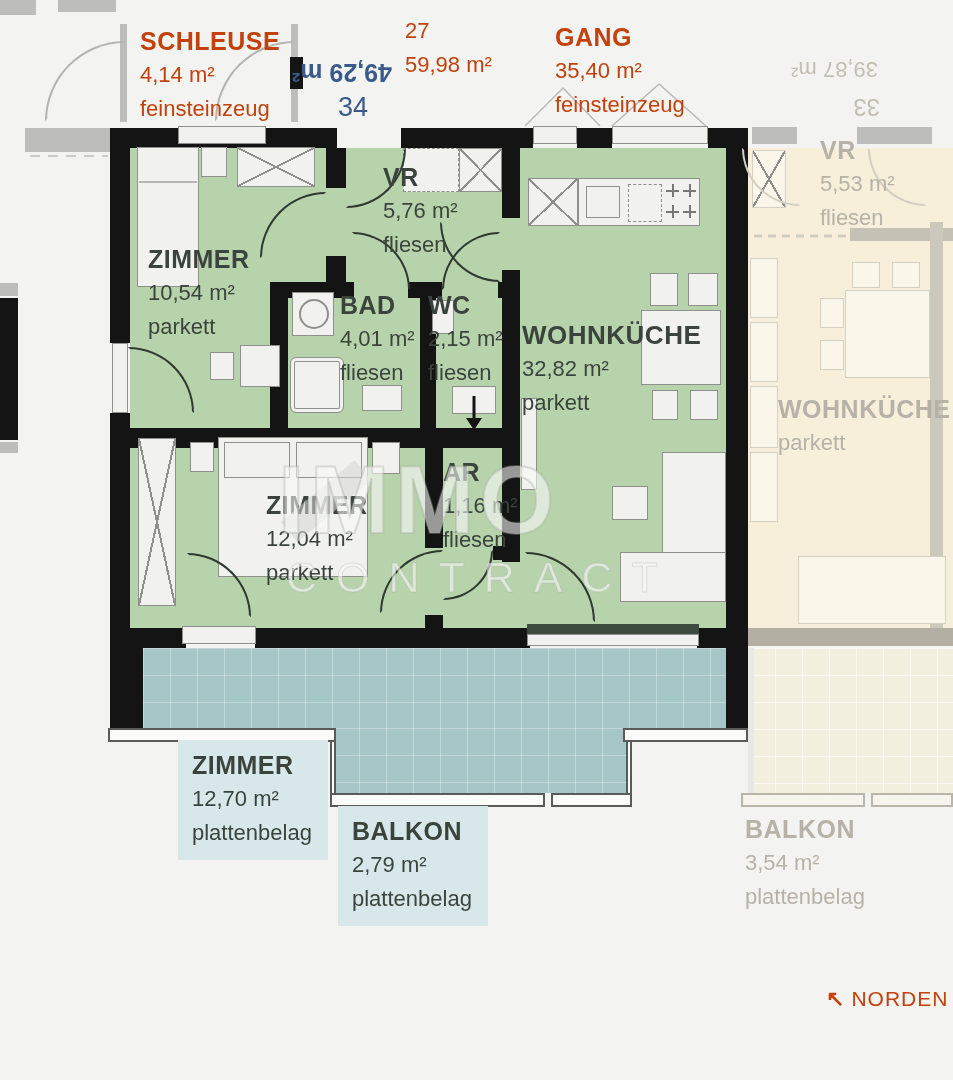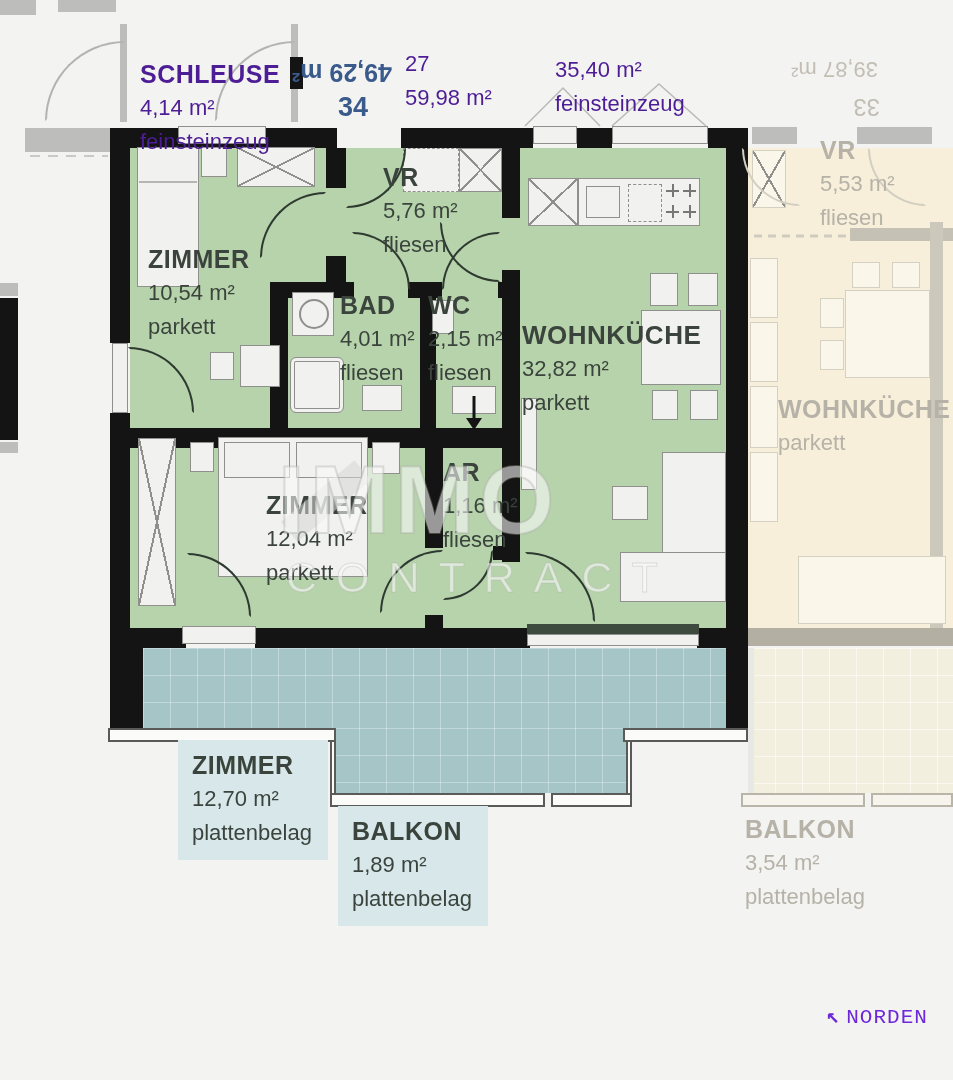--- a/index.html
+++ b/index.html
@@ -30,38 +30,38 @@
   .arc.tl{border-top:2px solid;border-left:2px solid;border-top-left-radius:100%;}
   .arc.tr{border-top:2px solid;border-right:2px solid;border-top-right-radius:100%;}
   .arc.bl{border-bottom:2px solid;border-left:2px solid;border-bottom-left-radius:100%;}
   .arc.br{border-bottom:2px solid;border-right:2px solid;border-bottom-right-radius:100%;}
   .c-dark{color:#2e3a30;}
   .c-gray{color:#b3b3b1;}
   .c-fade{color:#d2cec2;}
   .rlabel{position:absolute;color:#3a443c;line-height:34px;white-space:nowrap;z-index:30;}
   .rlabel .nm{display:block;font-weight:bold;font-size:25px;letter-spacing:.5px;}
   .rlabel .ar,.rlabel .fl{display:block;font-size:22px;}
-  .glabel{color:#4c1d95;margin-top:33px;}
+  .glabel{color:#c2410c;}
   .glabel .nm{font-weight:bold;}
   .nlabel{color:#b6b2a8;}
   .bluebox{background:#d7e7ea;padding:8px 16px 10px 14px;}
   .rot180{transform:rotate(180deg);}
   .burner{position:absolute;width:13px;height:13px;
      background-image:linear-gradient(#777 2px,transparent 2px),linear-gradient(90deg,#777 2px,transparent 2px);
      background-size:100% 2px,2px 100%;background-position:center center;background-repeat:no-repeat;}
   svg.overlay{position:absolute;left:0;top:0;z-index:22;pointer-events:none;}
   #watermark{position:absolute;left:278px;top:452px;z-index:40;pointer-events:none;
      color:rgba(250,250,250,.58);-webkit-text-stroke:2px rgba(165,165,163,.35);}
   #watermark .wm1{font-size:96px;font-weight:bold;letter-spacing:5px;line-height:96px;}
   #watermark .wm2{font-size:43px;font-weight:normal;letter-spacing:19px;line-height:46px;
      -webkit-text-stroke:1px rgba(165,165,163,.30);margin-top:6px;margin-left:8px;}
   #wm-arrow{position:absolute;left:278px;top:488px;width:96px;height:26px;z-index:40;
      background:rgba(214,214,212,.55);transform:rotate(-40deg);pointer-events:none;}
-  #norden{position:absolute;left:826px;top:986px;z-index:30;color:#6d28d9;
-     font-family:Liberation Mono, monospace;font-size:21px;letter-spacing:1px;white-space:nowrap;margin-top:17px;}
+  #norden{position:absolute;left:826px;top:986px;z-index:30;color:#c2410c;
+     font-family:Liberation Sans, sans-serif;font-size:21px;letter-spacing:1px;white-space:nowrap;}
   #norden .na{font-size:22px;font-weight:bold;margin-right:6px;}
   .z5{z-index:5}.z10{z-index:10}.z15{z-index:15}.z20{z-index:20}
 </style>
 </head>
 <body>
 
 <div id="stage">
 
   <div class="gwall" style="left:0;top:0;width:36px;height:15px"></div>
   <div class="gwall" style="left:58px;top:0;width:58px;height:12px"></div>
@@ -221,25 +221,26 @@
   <div class="rlabel glabel" style="left:140px;top:24px">
     <span class="nm">SCHLEUSE</span>
     <span class="ar">4,14 m²</span>
     <span class="fl">feinsteinzeug</span>
   </div>
   <div class="rlabel glabel" style="left:405px;top:14px">
     <span class="ar">27</span>
     <span class="ar">59,98 m²</span>
   </div>
   <div class="rlabel glabel" style="left:555px;top:20px">
+    <span class="nm">GANG</span>
     <span class="ar">35,40 m²</span>
     <span class="fl">feinsteinzeug</span>
   </div>
   <div class="rlabel rot180" style="left:296px;top:56px;width:96px;color:#3a5a8c;font-weight:bold;font-size:25px">49,29 m²</div>
-  <div class="rlabel" style="left:338px;top:90px;color:#3a5a8c;font-weight:bold;font-size:27px">34</div>
+  <div class="rlabel" style="left:338px;top:90px;color:#3a5a8c;font-weight:normal;font-size:27px">34</div>
 
   <div class="rlabel" style="left:148px;top:242px">
     <span class="nm">ZIMMER</span>
     <span class="ar">10,54 m²</span>
     <span class="fl">parkett</span>
   </div>
   <div class="rlabel" style="left:383px;top:160px">
     <span class="nm">VR</span>
     <span class="ar">5,76 m²</span>
     <span class="fl">fliesen</span>
@@ -270,21 +271,21 @@
     <span class="fl">fliesen</span>
   </div>
 
   <div class="rlabel bluebox" style="left:178px;top:740px">
     <span class="nm">ZIMMER</span>
     <span class="ar">12,70 m²</span>
     <span class="fl">plattenbelag</span>
   </div>
   <div class="rlabel bluebox" style="left:338px;top:806px">
     <span class="nm">BALKON</span>
-    <span class="ar">1,89 m²</span>
+    <span class="ar">2,79 m²</span>
     <span class="fl">plattenbelag</span>
   </div>
 
   <div class="rlabel nlabel" style="left:820px;top:133px">
     <span class="nm">VR</span>
     <span class="ar">5,53 m²</span>
     <span class="fl">fliesen</span>
   </div>
   <div class="rlabel nlabel" style="left:778px;top:392px">
     <span class="nm">WOHNKÜCHE</span>

